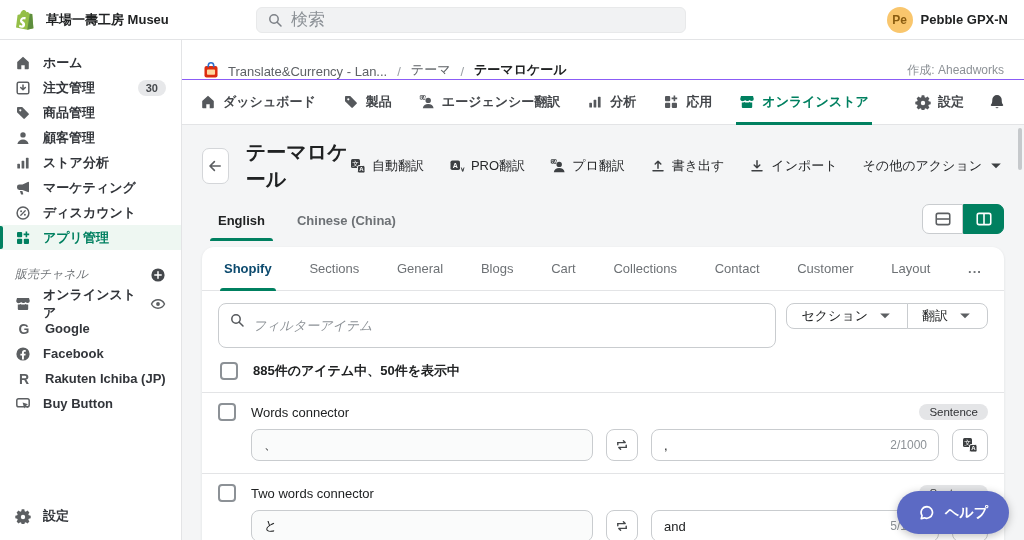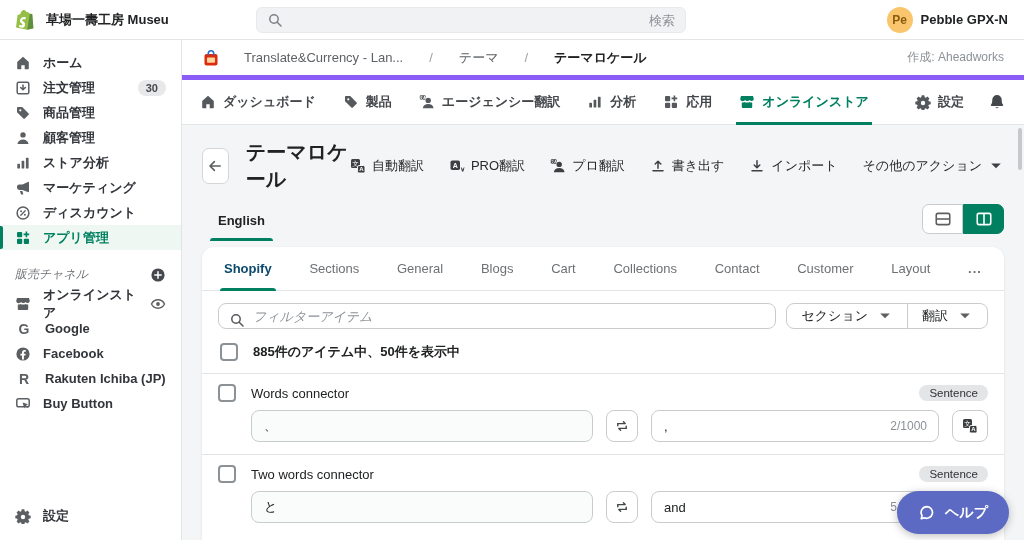--- a/index.html
+++ b/index.html
@@ -13,22 +13,22 @@
   svg.ic24 { width:24px; height:24px; }
 
   
   .topbar { position:absolute; top:0; left:0; right:0; height:40px; background:#fff;
             border-bottom:1px solid #e3e4e6; display:flex; align-items:center; z-index:6; }
   .brand { display:flex; align-items:center; gap:9px; padding:0 13px; width:182px; flex:none; }
   .brand-name { font-size:13px; font-weight:700; white-space:nowrap; overflow:hidden; }
   .topbar-search { position:absolute; left:256px; top:7px; width:430px; height:26px;
                    background:#f1f2f3; border:1px solid #e8e9ea; border-radius:6px;
                    display:flex; align-items:center; gap:8px; padding:0 10px; color:#7d8187; }
-  .topbar-search input { border:none; outline:none; background:transparent; font-size:13px;
-                         width:100%; color:#202223; font-family:inherit;text-align:right; }
+  .topbar-search input { border:none; outline:none; background:transparent; font-size:17px;
+                         width:100%; color:#202223; font-family:inherit; }
   input::placeholder { color:#8c9196; opacity:1; }
   .user { margin-left:auto; display:flex; align-items:center; gap:8px; padding-right:16px; cursor:pointer; }
   .avatar { width:26px; height:26px; border-radius:50%; background:var(--avatar-bg,#f9c66d);
             color:#8a5c10; display:flex; align-items:center; justify-content:center;
             font-size:12px; font-weight:700; }
   .user-name { font-size:13px; font-weight:600; }
 
   
   .sidebar { position:absolute; top:40px; left:0; bottom:0; width:182px; background:#fff;
              border-right:1px solid #e3e4e6; padding-top:10px; z-index:5; }
@@ -42,22 +42,22 @@
   .side-badge { margin-left:auto; background:#e7e8ea; border-radius:9px; font-size:11px;
                 font-weight:600; color:#45484c; padding:2px 8px; }
   .right-ic { margin-left:auto; color:#5c5f62; }
   .side-header { display:flex; align-items:center; justify-content:space-between;
                  padding:16px 15px 8px; font-size:12px; color:#6d7175;font-style:italic; }
   .txt-ic { width:18px; text-align:center; font-size:14px; font-weight:700; flex:none; }
   .side-settings { position:absolute; bottom:12px; left:0; right:0; }
 
   
   .main { position:absolute; top:40px; left:182px; right:0; bottom:0; display:flex; flex-direction:column; }
-  .crumb-bar { height:40px; background:#fff; border-bottom:5px solid #8b5cf6; display:flex;
-               align-items:center; padding:0 20px; gap:24px; font-size:13px; color:#5e6266; flex:none; }
+  .crumb-bar { height:40px; background:#fff; border-bottom:1px solid #8b5cf6; display:flex;
+               align-items:flex-end; padding:0 20px; gap:8px; font-size:13px; color:#5e6266; flex:none; }
   .crumb-app { white-space:nowrap; cursor:pointer; }
   .crumb-sep { color:#9ba0a5; margin:0 2px; }
   .crumb-mid { cursor:pointer; }
   .crumb-current { color:#202223; font-weight:600; }
   .crumb-created { margin-left:auto; font-size:12px; color:#8c9196; }
 
   .appnav { height:45px; background:#fff; border-bottom:1px solid #e3e4e6; display:flex;
             align-items:center; padding:0 18px; gap:27px; flex:none; }
   .nav-tab { position:relative; height:45px; display:flex; align-items:center; gap:7px;
              font-size:13px; font-weight:600; color:#44474b; cursor:pointer; white-space:nowrap; }
@@ -102,21 +102,21 @@
   .card-tab { position:relative; height:44px; display:flex; align-items:center; padding:0 8px;
               font-size:13px; color:#6d7175; cursor:pointer; white-space:nowrap; }
   .card-tab.active { color:#0c4a6e; font-weight:700; }
   .card-tab.active::after { content:""; position:absolute; left:4px; right:4px; bottom:0;
               height:3px; background:var(--accent,#008060); border-radius:3px 3px 0 0; }
   .card-tab.more { font-weight:700; letter-spacing:1px; }
 
   .filter-row { display:flex; padding:12px 16px 10px; gap:10px; }
   .filter-input { position:relative; flex:1; }
   .filter-input .ic { position:absolute; left:11px; top:9px; color:#55585c; }
-  .filter-input input { width:100%; height:26px; border:1px solid #c9cccf; border-radius:8px;
+  .filter-input input { width:100%; height:45px; border:1px solid #c9cccf; border-radius:8px;
                         padding:0 12px 0 34px; font-size:13px; color:#202223; outline:none; font-family:inherit; }
   .filter-input input::placeholder { font-style:italic; color:#8c9196; }
   .filter-btns { display:flex; }
   .f-btn { display:flex; align-items:center; gap:9px; height:26px; padding:0 14px; background:#fff;
            border:1px solid #c9cccf; font-size:13px; font-weight:500; color:#202223;
            cursor:pointer; font-family:inherit; }
   .f-btn.first { border-radius:8px 0 0 8px; }
   .f-btn.last { border-radius:0 8px 8px 0; margin-left:-1px;text-align:center; }
 
   .summary-row { display:flex; align-items:flex-start; gap:15px; padding:4px 18px 12px;
@@ -507,20 +507,21 @@
             <span>その他のアクション</span>
             <svg class="ic caret">
                 <use href="#i-caret"></use>
               </svg>
           </button>
         </div>
       </div>
 
       <div class="lang-row">
         <div class="lang-tab active">English</div>
+        <div class="lang-tab">Chinese (China)</div>
         <div class="view-toggle">
           <button class="vt-btn left">
             <svg class="ic ic18">
                 <use href="#i-rows"></use>
               </svg>
           </button>
           <button class="vt-btn right active">
             <svg class="ic ic18">
                 <use href="#i-cols"></use>
               </svg>

